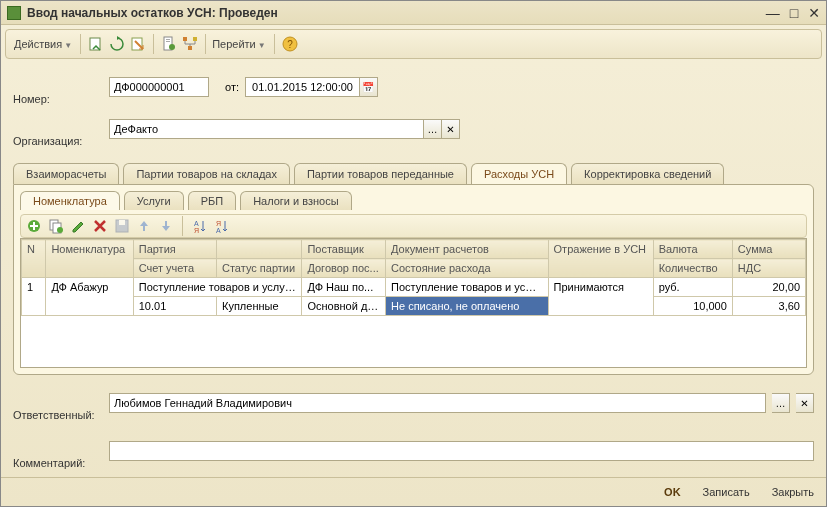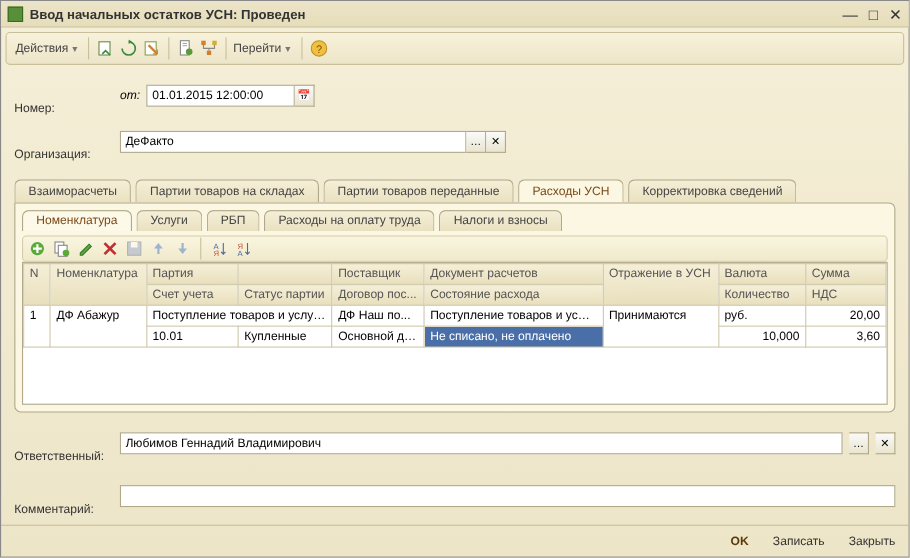--- a/index.html
+++ b/index.html
@@ -14,21 +14,21 @@
   .toolbar-label { color: #444; margin-right: 2px; }
   .toolbar-drop { color: #777; font-size: 8px; margin-left: 2px; }
   .tb-sep { width: 1px; height: 20px; background: #c9bf9a; margin: 0 3px; }
   .tb-ico { width: 18px; height: 18px; display: inline-flex; align-items: center; justify-content: center; cursor: pointer; border-radius: 2px; }
   .tb-ico svg { width: 16px; height: 16px; }
   .form-area { padding: 6px 12px; }
   .form-row { display: flex; align-items: center; margin-bottom: 6px; gap: 6px; }
   .form-label { width: 90px; color: #333; margin-top: 24px; }
   .input { border: 1px solid #b0a888; background: #fff; height: 20px; padding: 0 4px; font-size: 11px; }
   .input.num { width: 100px; }
-  .input.date { width: 135px; }
+  .input.date { width: 115px; text-align: center; }
   .input.org { width: 315px; }
   .input.resp { flex: 1; }
   .input.comment { flex: 1; }
   .in-btn { width: 18px; height: 20px; border: 1px solid #b0a888; border-left: none; background: linear-gradient(#fafafa,#e9e5d0); cursor: pointer; font-size: 10px; display: inline-flex; align-items: center; justify-content: center; }
   .tabs1 { display: flex; margin: 4px 12px 0 12px; }
   .tab1 { padding: 4px 12px; border: 1px solid #b0a888; border-bottom: none; border-radius: 6px 6px 0 0; background: linear-gradient(#f5efd8,#eae1c0); margin-right: 4px; cursor: pointer; color: #444; }
   .tab1.active { background: #fcf7e2; color: #7a4a1a; border-color: #b0a888; }
   .tab-body { margin: 0 12px 6px 12px; border: 1px solid #b0a888; border-radius: 0 6px 6px 6px; background: #fcf7e2; padding: 6px; flex: 1; display: flex; flex-direction: column; }
   .tabs2 { display: flex; margin-bottom: 4px; }
   .tab2 { padding: 3px 12px; border: 1px solid #b0a888; border-bottom: none; border-radius: 6px 6px 0 0; background: linear-gradient(#f5efd8,#eae1c0); margin-right: 4px; cursor: pointer; color: #444; font-size: 11px; }
@@ -115,21 +115,22 @@
         <svg viewBox="0 0 16 16">
           <circle cx="8" cy="8" r="7" fill="#f0c040" stroke="#c09020"></circle>
           <text x="8" y="12" text-anchor="middle" font-size="10" fill="#805000">?</text>
         </svg>
       </span>
   </div>
 
   <div class="form-area">
     <div class="form-row">
       <span class="form-label">Номер:</span>
-      <span style="margin-left:0;font-style:italic;">от:</span>
+      <input class="input num" value="ДФ000000001" style="">
+      <span style="margin-left:10px;">от:</span>
       <span style="display:flex;">
         <input class="input date" value="01.01.2015 12:00:00" style="">
         <span class="in-btn">📅</span>
       </span>
     </div>
     <div class="form-row">
       <span class="form-label">Организация:</span>
       <span style="display:flex;">
         <input class="input org" value="ДеФакто" style="">
         <span class="in-btn">…</span>
@@ -144,21 +145,20 @@
       <div class="tab1">Партии товаров на складах</div>
       <div class="tab1">Партии товаров переданные</div>
       <div class="tab1 active">Расходы УСН</div>
       <div class="tab1">Корректировка сведений</div>
     </div>
     <div class="tab-body">
       <div class="tabs2">
         <div class="tab2 active">Номенклатура</div>
         <div class="tab2">Услуги</div>
         <div class="tab2">РБП</div>
-        <div class="tab2">Расходы на оплату труда</div>
         <div class="tab2">Налоги и взносы</div>
       </div>
       <div class="grid-toolbar">
         <span class="tb-ico">
             <svg viewBox="0 0 16 16">
               <circle cx="8" cy="8" r="6" fill="#5aaa3a"></circle>
               <path d="M8 4 L8 12 M4 8 L12 8" stroke="#fff" stroke-width="2"></path>
             </svg>
           </span>
         <span class="tb-ico">

